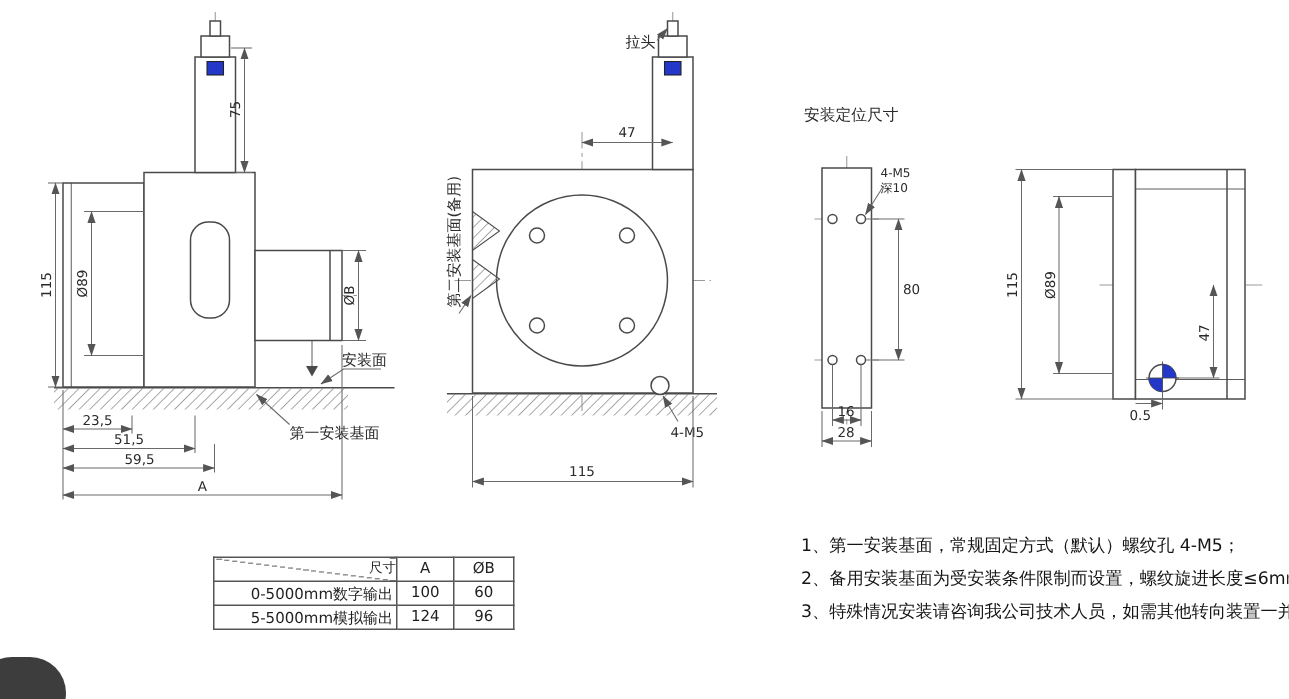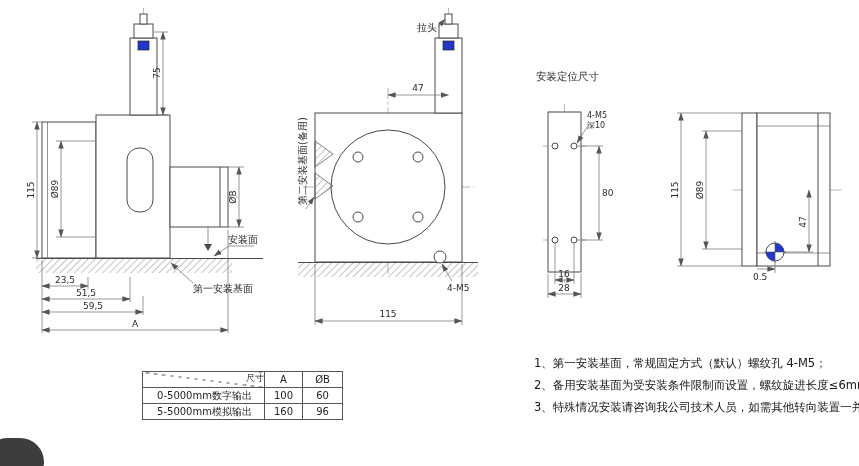--- a/index.html
+++ b/index.html
@@ -23,21 +23,21 @@
   .blue{fill:#2338c8;stroke:#222;stroke-width:.7}
 
   
   .spec{position:absolute;left:142px;top:371px;border-collapse:collapse;font-size:10px;
         color:#1f1f1f;table-layout:fixed}
   .spec td{border:1px solid #555;height:16px;text-align:center;padding:0 2px;
            overflow:hidden;white-space:nowrap}
   .spec .c-sig{width:122px}
   .spec .c-a{width:38px}
   .spec .c-b{width:40px}
-  .spec td.sig{text-align:center;padding-left:4px}
+  .spec td.sig{text-align:right;padding-left:4px}
   .diag{position:relative;
         background:linear-gradient(to top right,transparent 49.3%,#555 49.3%,#555 50.7%,transparent 50.7%)}
   .diag .tr{position:absolute;top:0;right:0;font-size:9px}
   .diag .bl{position:absolute;bottom:16px;left:4px;font-size:10px}
 
   
   .notes{position:absolute;left:534px;top:352px;font-size:11.5px;line-height:22px;
          color:#151515;white-space:nowrap}
 
   
@@ -233,21 +233,21 @@
     <td class="c-a">A</td>
     <td class="c-b">ØB</td>
   </tr>
   <tr>
     <td class="sig">0-5000mm数字输出</td>
     <td>100</td>
     <td>60</td>
   </tr>
   <tr>
     <td class="sig">5-5000mm模拟输出</td>
-    <td>160</td>
+    <td>124</td>
     <td>96</td>
   </tr>
 </tbody>
     </table>
 
 
 <div class="notes">
   <div>1、第一安装基面，常规固定方式（默认）螺纹孔 4-M5；</div>
   <div>2、备用安装基面为受安装条件限制而设置，螺纹旋进长度≤6mm；</div>
   <div>3、特殊情况安装请咨询我公司技术人员，如需其他转向装置一并提出。</div>

